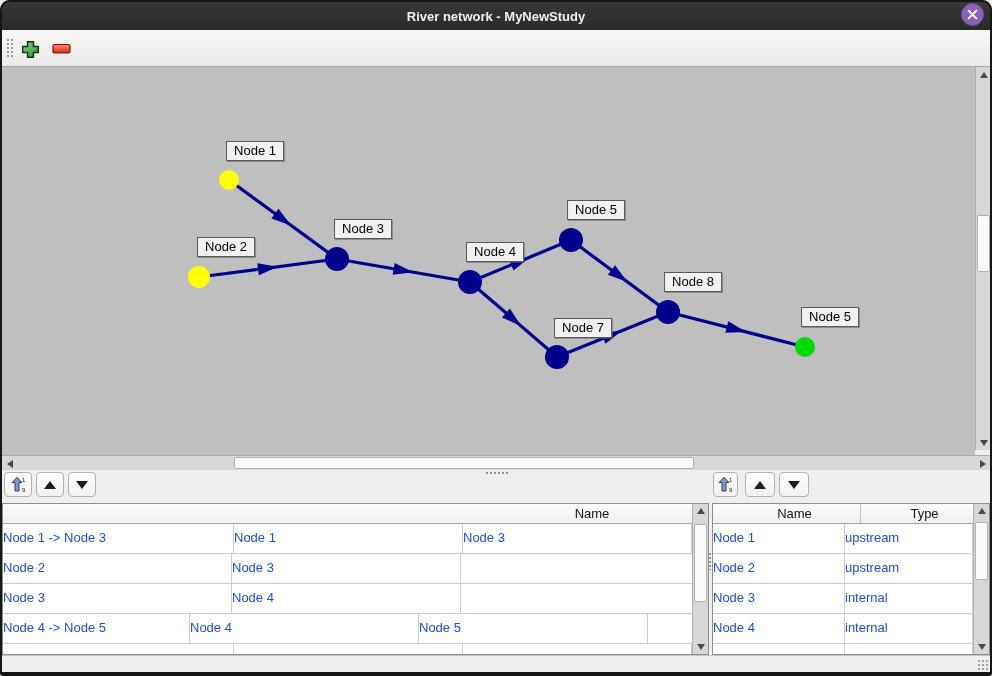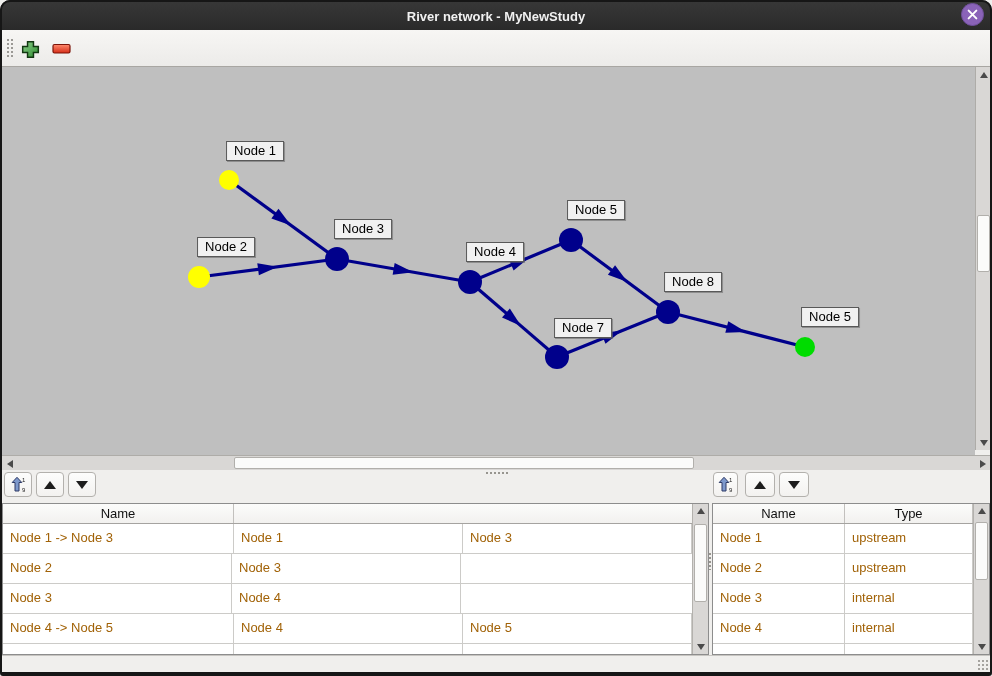--- a/index.html
+++ b/index.html
@@ -44,25 +44,25 @@
   .split-dots{position:absolute;left:485px;top:1px;width:24px;height:4px;
     background-image:radial-gradient(#97958f 1px,transparent 1.1px);background-size:4px 4px;cursor:row-resize;}
   .vsplit-dots{position:absolute;left:708px;top:82px;width:5px;height:18px;
     background-image:radial-gradient(#97958f 1px,transparent 1.1px);background-size:4px 4px;cursor:col-resize;}
   .mini-btn{position:absolute;top:2px;width:28px;height:25px;background:linear-gradient(#fdfdfc,#f3f2f0);
     border:1px solid #b3b1ad;border-radius:4px;box-sizing:border-box;display:flex;align-items:center;justify-content:center;cursor:pointer;padding:0;}
   .mini-btn .tri.up,.mini-btn .tri.down{border-left-width:6px;border-right-width:6px;}
   .mini-btn .tri.up{border-bottom:8px solid #1d1d1d;} .mini-btn .tri.down{border-top:8px solid #1d1d1d;}
   
   .table{position:absolute;top:33px;background:#fff;border:1px solid #8d8d8d;box-sizing:border-box;height:152px;overflow:hidden;}
-  .t-head{display:flex;height:20px;background:linear-gradient(#fcfcfb,#f2f1ef);border-bottom:1px solid #a5a3a0;box-sizing:border-box;}
+  .t-head{display:flex;height:20px;background:linear-gradient(#fcfcfb,#f2f1ef);border-bottom:1px solid #a5a3a0;box-sizing:border-box;justify-content:flex-end;}
   .t-hcell{font-size:13px;color:#111;text-align:center;line-height:19px;border-right:1px solid #c2c0bd;box-sizing:border-box;overflow:hidden;}
   .t-body{height:130px;overflow:hidden;}
   .t-row{display:flex;height:30px;border-bottom:1px solid #cccbc8;box-sizing:border-box;background:#fff;}
-  .t-cell{font-size:13px;color:#a16207;line-height:28px;padding-left:7px;border-right:1px solid #cccbc8;box-sizing:border-box;white-space:nowrap;overflow:hidden;}
+  .t-cell{font-size:13px;color:#1d4ed8;line-height:28px;border-right:1px solid #cccbc8;box-sizing:border-box;white-space:nowrap;overflow:hidden;}
   .t-scroll{position:absolute;right:0;top:0;width:16px;height:150px;background:#d9d7d5;border-left:1px solid #b3b1ad;box-sizing:border-box;}
   .ts-up{left:0;top:0;width:15px;height:14px;} .ts-down{left:0;bottom:0;width:15px;height:14px;}
   
   .statusbar{position:absolute;left:0;top:655px;width:992px;height:17px;background:#f0efed;border-top:1px solid #c7c5c1;box-sizing:border-box;}
   .grip-corner{position:absolute;right:4px;bottom:2px;width:11px;height:11px;
     background-image:radial-gradient(#a5a39f 1px,transparent 1.1px);background-size:4px 4px;cursor:nwse-resize;}
 </style>
 </head>
 <body>
 
@@ -206,21 +206,21 @@
           </div>
           <div class="t-row">
             <div class="t-cell" style="width: 229px;">Node 2</div>
             <div class="t-cell" style="width: 229px;">Node 3</div>
           </div>
           <div class="t-row">
             <div class="t-cell" style="width: 229px;">Node 3</div>
             <div class="t-cell" style="width: 229px;">Node 4</div>
           </div>
           <div class="t-row">
-            <div class="t-cell" style="width: 231px;">Node 4 -&gt; Node 5</div>
+            <div class="t-cell" style="width: 187px;">Node 4 -&gt; Node 5</div>
             <div class="t-cell" style="width: 229px;">Node 4</div>
             <div class="t-cell" style="width: 229px;">Node 5</div>
           </div>
           <div class="t-row">
             <div class="t-cell" style="width: 231px;"></div>
             <div class="t-cell" style="width: 229px;"></div>
             <div class="t-cell" style="width: 229px;"></div>
           </div>
         </div>
       <div class="t-scroll">

